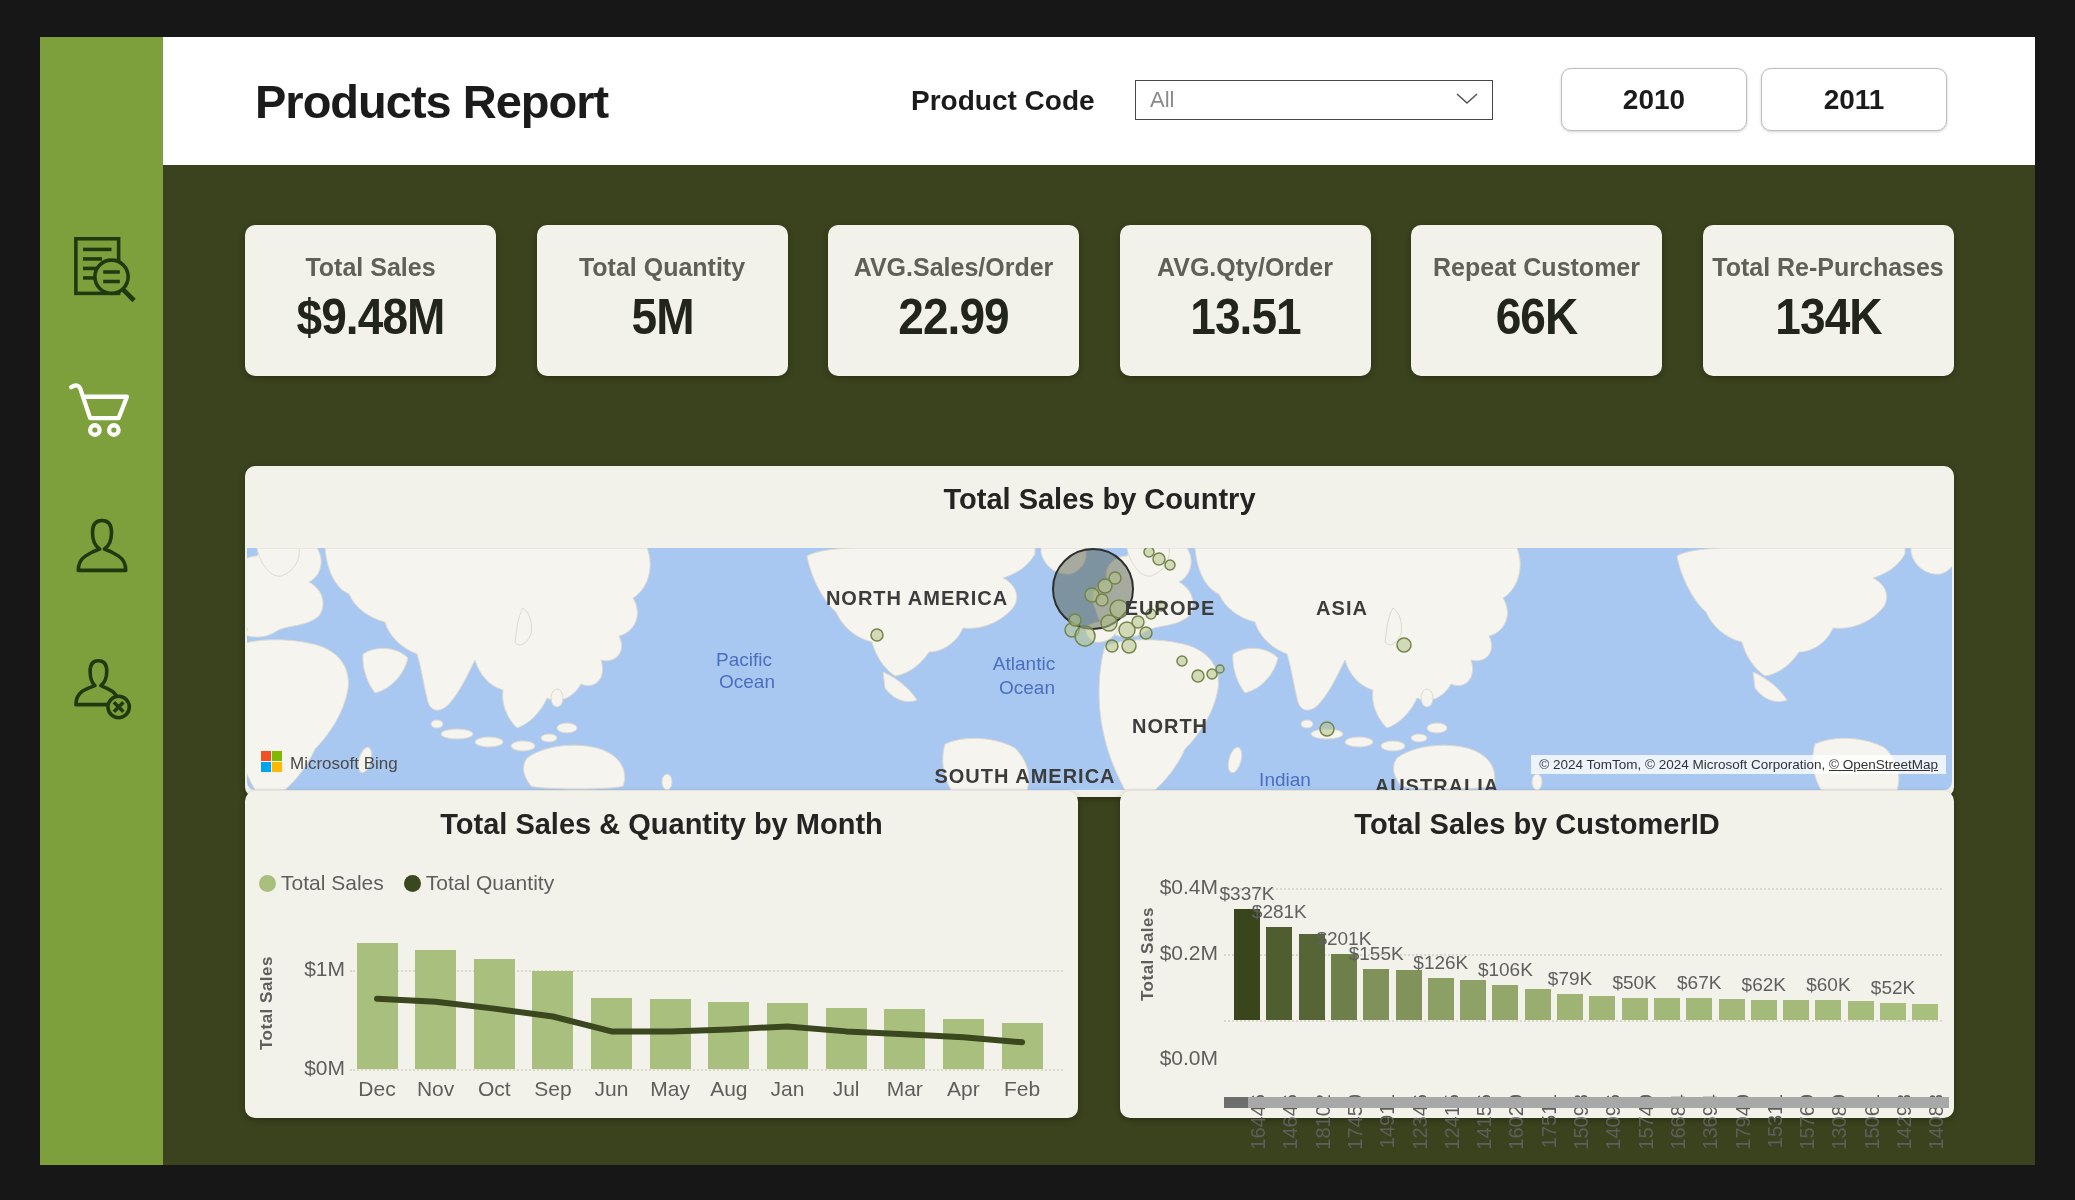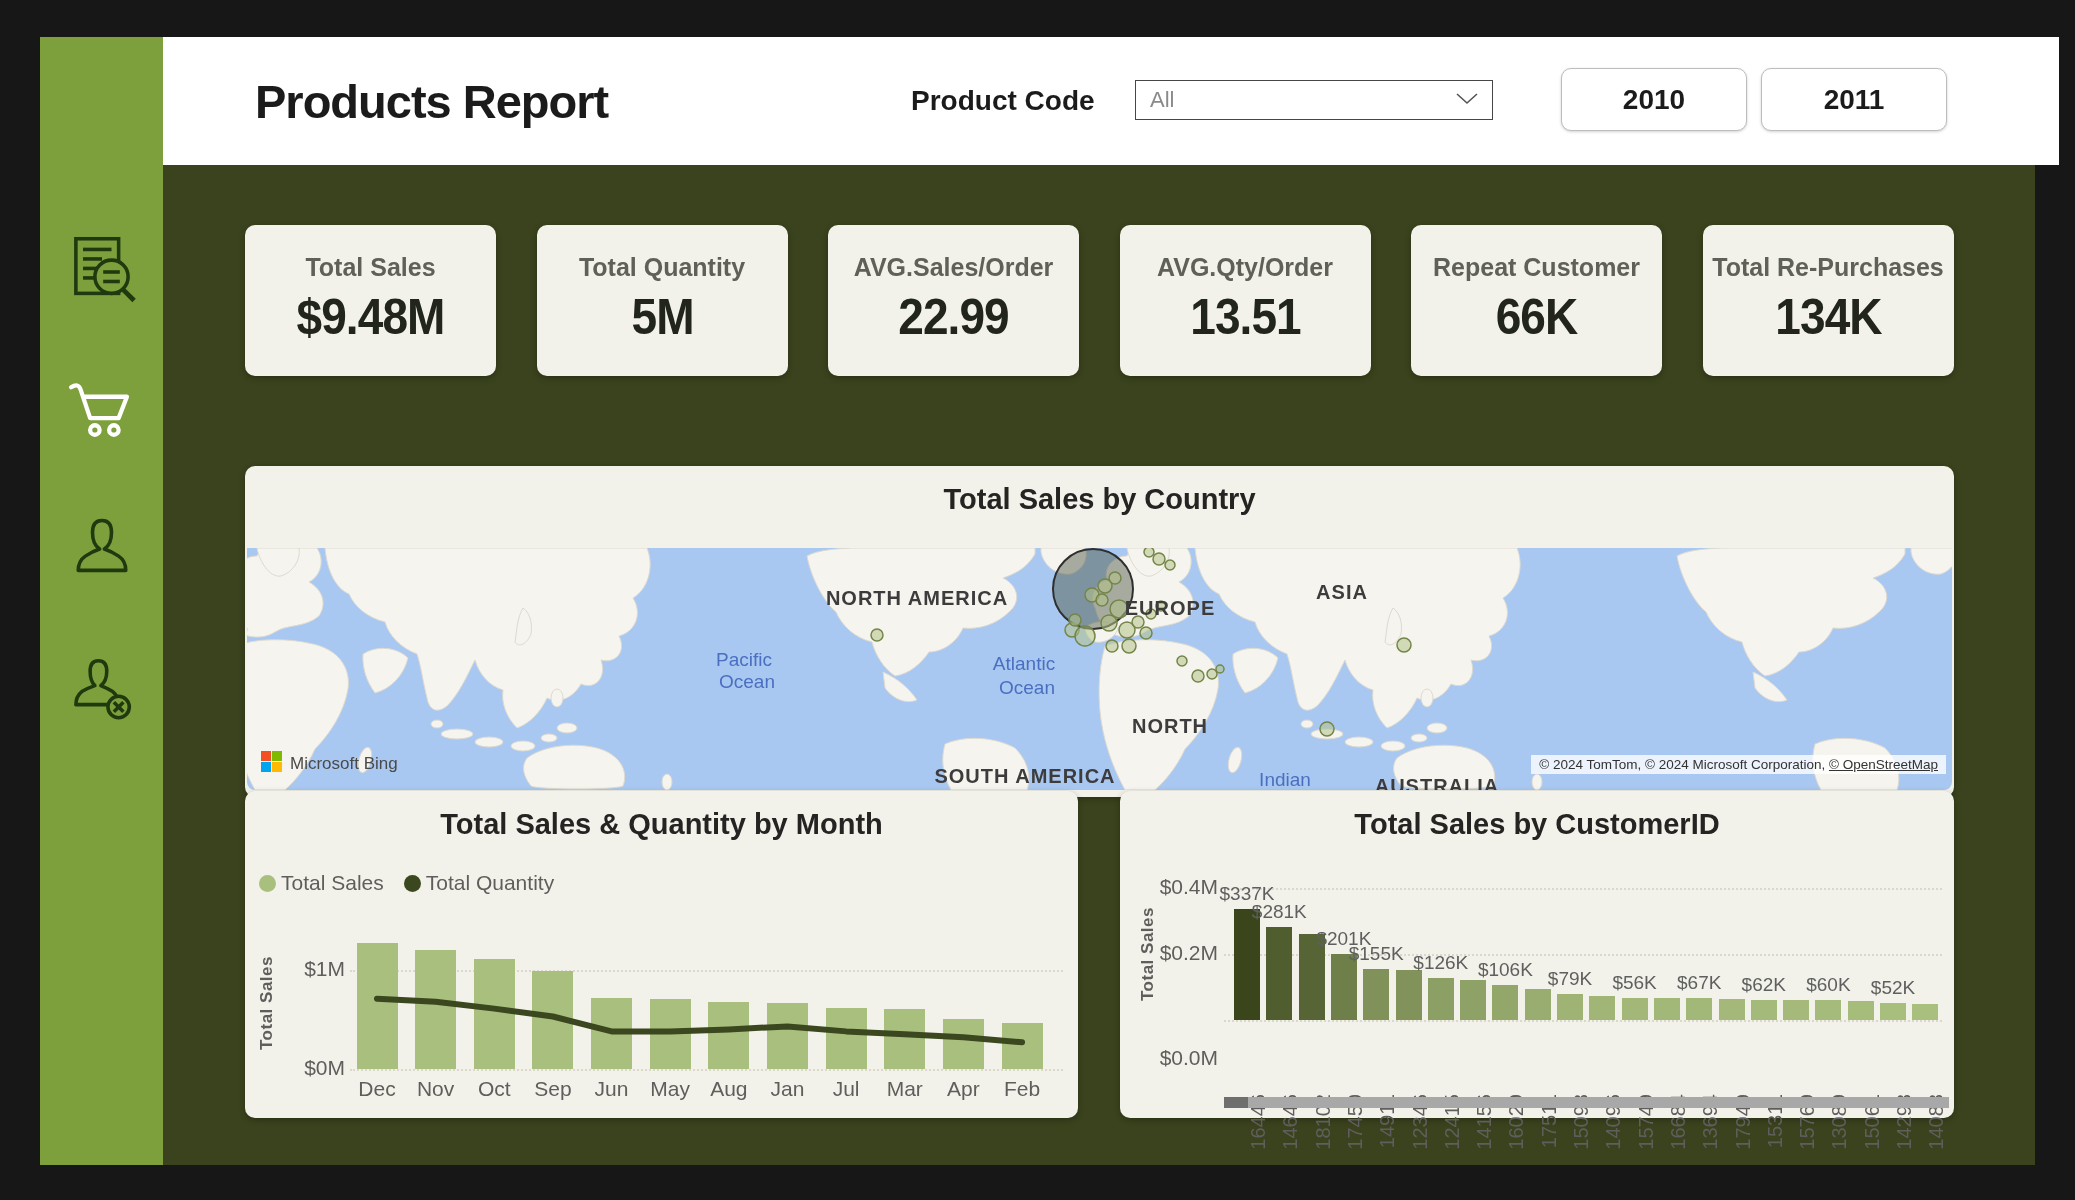--- a/index.html
+++ b/index.html
@@ -2,21 +2,21 @@
 <html><head>
 <meta charset="utf-8">
 <style>
   html,body{margin:0;padding:0;background:#171717;}
   .stage{position:relative;width:2075px;height:1200px;background:#171717;overflow:hidden;
          font-family:"Liberation Sans",sans-serif;}
   
   .sidebar{position:absolute;left:40px;top:37px;width:123px;height:1128px;background:#7da03c;}
   .side-btn{position:absolute;left:0;width:123px;height:100px;display:flex;align-items:center;justify-content:center;cursor:pointer;background:transparent;border:none;}
   
-  .topbar{position:absolute;left:163px;top:37px;width:1872px;height:128px;background:#ffffff;padding-left:24px;}
+  .topbar{position:absolute;left:163px;top:37px;width:1872px;height:128px;background:#ffffff;}
   .page-title{position:absolute;left:92px;top:50%;transform:translateY(-50%);margin:0;
               font-size:47px;font-weight:700;letter-spacing:-1px;color:#1b1b1b;}
   .filter-label{position:absolute;left:748px;top:50%;transform:translateY(-50%);
                 font-size:28px;font-weight:700;color:#1b1b1b;}
   .dropdown{position:absolute;left:972px;top:43px;width:358px;height:40px;background:#fff;
             border:1.5px solid #464646;display:flex;align-items:center;justify-content:space-between;
             padding:0 14px;box-sizing:border-box;cursor:pointer;}
   .dropdown .val{font-size:22px;color:#8a8a8a;}
   .yearbtn{position:absolute;top:31px;width:186px;height:63px;background:#fff;border:1.5px solid #bdbdbd;
            border-radius:10px;font-family:inherit;font-size:28px;font-weight:700;color:#1b1b1b;cursor:pointer;
@@ -214,21 +214,21 @@
               <circle cx="858" cy="38" r="7" fill="rgba(178,195,136,0.55)" stroke="#74854a" stroke-width="1.5"></circle>
             </g>
         </svg>
         <div id="map-labels">
             <div class="map-label continent" style="left: 670px; top: 50px;">NORTH AMERICA</div>
             <div class="map-label ocean" style="left: 497px; top: 112px;">Pacific</div>
             <div class="map-label ocean" style="left: 500px; top: 134px;">Ocean</div>
             <div class="map-label ocean" style="left: 777px; top: 116px;">Atlantic</div>
             <div class="map-label ocean" style="left: 780px; top: 140px;">Ocean</div>
             <div class="map-label continent" style="left: 923px; top: 60px;">EUROPE</div>
-            <div class="map-label continent" style="left: 1095px; top: 44px;">ASIA</div>
+            <div class="map-label continent" style="left: 1095px; top: 60px;">ASIA</div>
             <div class="map-label continent" style="left: 923px; top: 178px;">NORTH</div>
             <div class="map-label continent" style="left: 778px; top: 228px;">SOUTH AMERICA</div>
             <div class="map-label ocean" style="left: 1038px; top: 232px;">Indian</div>
             <div class="map-label continent" style="left: 1190px; top: 238px;">AUSTRALIA</div>
           </div>
         <div class="bing">
           <span>
             <svg width="21" height="21" viewBox="0 0 21 21">
               <rect x="0" y="0" width="10" height="10" fill="#f25022"></rect>
                 <rect x="11" y="0" width="10" height="10" fill="#7fba00"></rect>
@@ -325,21 +325,21 @@
           <div class="dlab" style="left: 385.4px; top: 168.02px;">$106K</div>
           <div class="vlab" style="left: 396.4px; top: 303px;">16029</div>
           <div class="bar" style="left: 404.7px; top: 198.31px; width: 26px; height: 30.69px; background: rgb(152, 173, 111);"></div>
           <div class="vlab" style="left: 428.7px; top: 303px;">17511</div>
           <div class="bar" style="left: 437px; top: 202.93px; width: 26px; height: 26.07px; background: rgb(158, 179, 116);"></div>
           <div class="dlab" style="left: 450px; top: 176.93px;">$79K</div>
           <div class="vlab" style="left: 461px; top: 303px;">15098</div>
           <div class="bar" style="left: 469.3px; top: 204.58px; width: 26px; height: 24.42px; background: rgb(160, 181, 118);"></div>
           <div class="vlab" style="left: 493.3px; top: 303px;">14096</div>
           <div class="bar" style="left: 501.6px; top: 206.56px; width: 26px; height: 22.44px; background: rgb(162, 183, 120);"></div>
-          <div class="dlab" style="left: 514.6px; top: 180.56px;">$56K</div>
+          <div class="dlab" style="left: 514.6px; top: 180.56px;">$50K</div>
           <div class="vlab" style="left: 525.6px; top: 303px;">15749</div>
           <div class="bar" style="left: 533.9px; top: 206.89px; width: 26px; height: 22.11px; background: rgb(162, 184, 120);"></div>
           <div class="vlab" style="left: 557.9px; top: 303px;">16684</div>
           <div class="bar" style="left: 566.2px; top: 206.89px; width: 26px; height: 22.11px; background: rgb(162, 184, 120);"></div>
           <div class="dlab" style="left: 579.2px; top: 180.89px;">$67K</div>
           <div class="vlab" style="left: 590.2px; top: 303px;">13694</div>
           <div class="bar" style="left: 598.5px; top: 207.88px; width: 26px; height: 21.12px; background: rgb(164, 185, 121);"></div>
           <div class="vlab" style="left: 622.5px; top: 303px;">17949</div>
           <div class="bar" style="left: 630.8px; top: 208.54px; width: 26px; height: 20.46px; background: rgb(164, 186, 122);"></div>
           <div class="dlab" style="left: 643.8px; top: 182.54px;">$62K</div>

